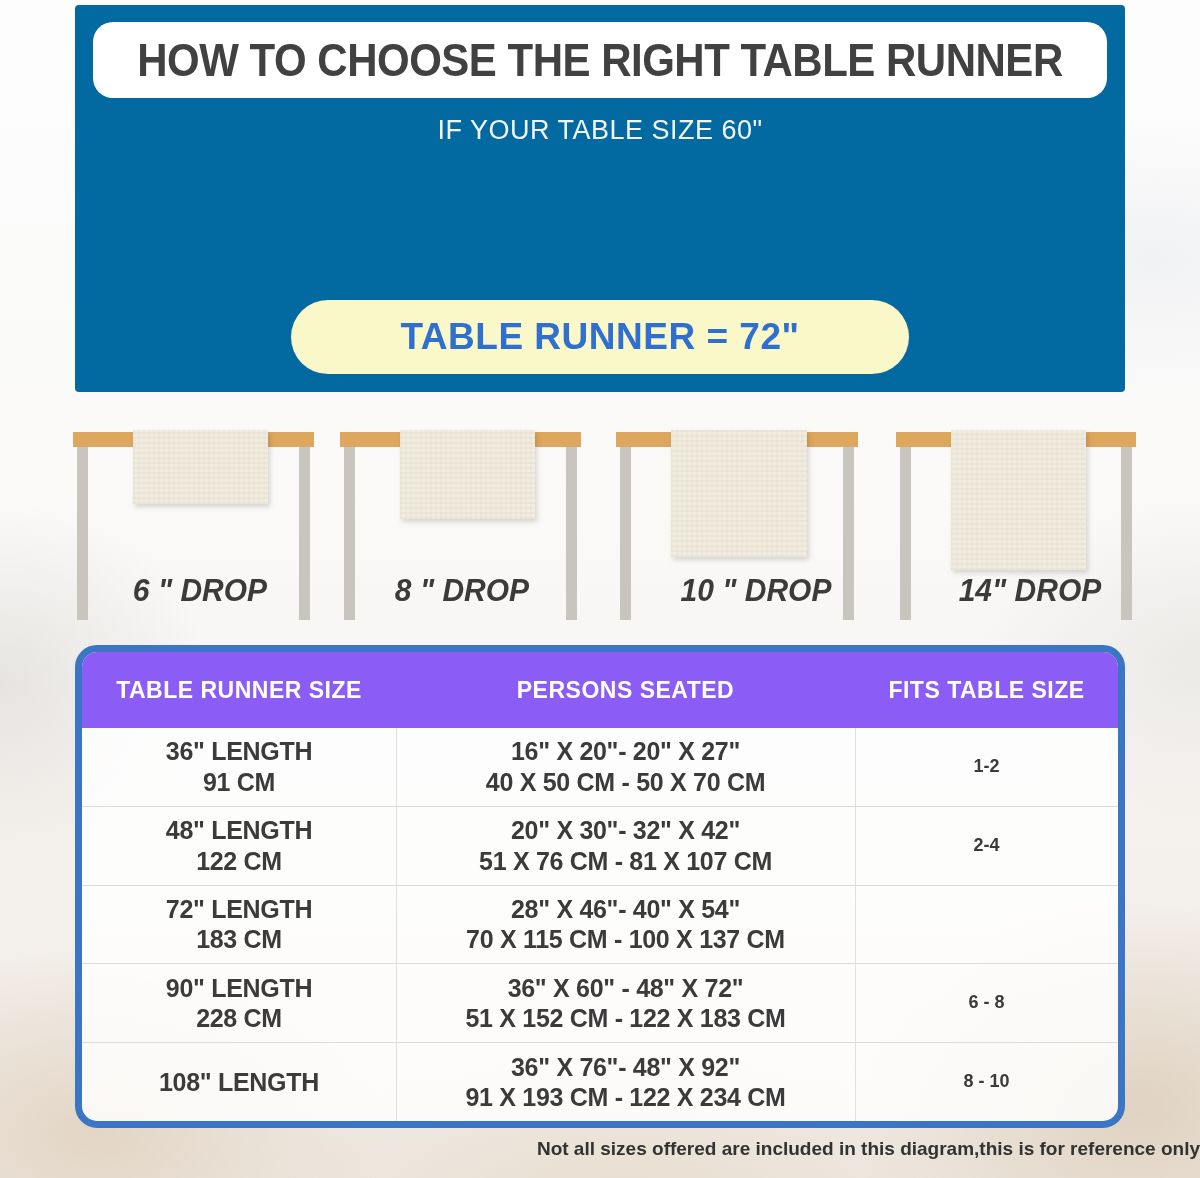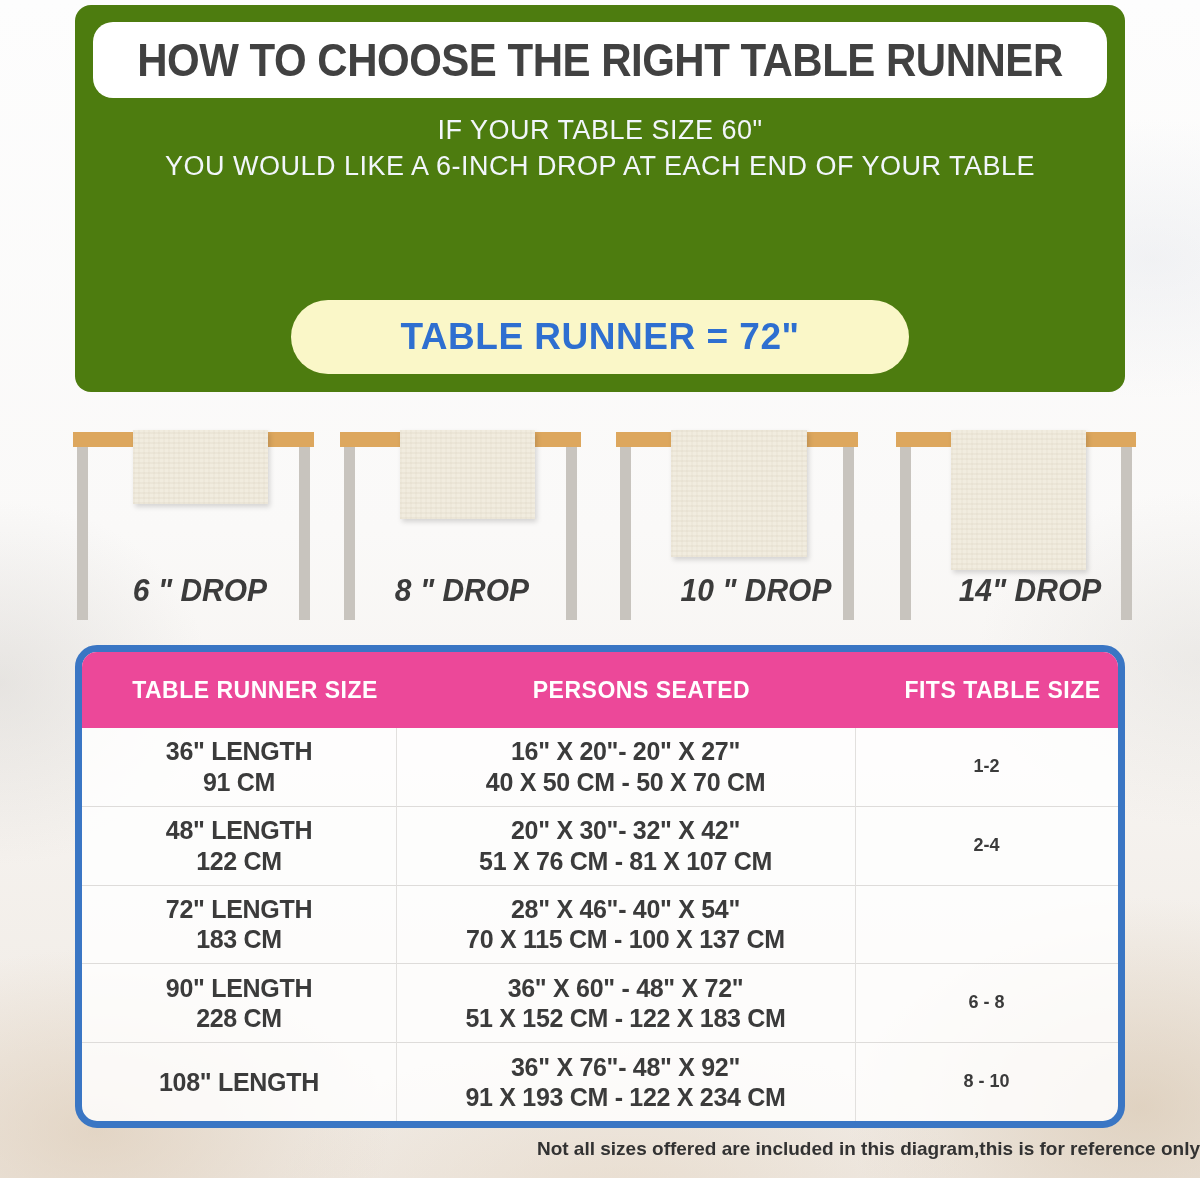--- a/index.html
+++ b/index.html
@@ -14,21 +14,21 @@
       radial-gradient(ellipse 300px 260px at 0% 58%, rgba(205,202,198,.4), transparent 70%),
       radial-gradient(ellipse 320px 240px at 100% 56%, rgba(214,212,208,.35), transparent 70%),
       radial-gradient(ellipse 360px 200px at 96% 22%, rgba(216,220,228,.3), transparent 70%),
       linear-gradient(180deg,#fdfdfd 0%,#faf9f8 45%,#efe9e2 100%);
   }
   .stage{position:absolute;inset:0;}
 
   
   .banner{
     position:absolute;left:75px;top:5px;width:1050px;height:387px;
-    background:#4d7c0f;border-radius:16px;box-sizing:border-box;
+    background:#0369a1;border-radius:4px;box-sizing:border-box;
   }
   .title-box{
     position:absolute;left:18px;top:17px;right:18px;height:76px;
     background:#ffffff;border-radius:20px;
     display:flex;align-items:center;justify-content:center;
   }
   .title-box .t{
     font-size:42px;font-weight:700;color:#414141;letter-spacing:-.5px;
     transform:scaleY(1.12);white-space:nowrap;
   }
@@ -77,22 +77,22 @@
     color:#3b3b3b;letter-spacing:0;transform:scaleY(1.05);
   }
 
   
   .chart{
     position:absolute;left:75px;top:645px;width:1050px;height:483px;
     border:7px solid #3a76c4;border-radius:22px;box-sizing:border-box;
     overflow:hidden;background:rgba(255,255,255,.82);
   }
   .chart-header{
-    height:76px;background:#ec4899;
-    display:grid;grid-template-columns:314px 459px 263px;align-items:center;padding-left:16px;
+    height:76px;background:#8b5cf6;
+    display:grid;grid-template-columns:314px 459px 263px;align-items:center;
   }
   .chart-header .h{
     text-align:center;color:#ffffff;font-weight:700;font-size:23px;letter-spacing:.5px;
   }
   .chart-body{position:relative;height:393px;display:flex;flex-direction:column;}
   .vline{position:absolute;top:0;bottom:0;width:1px;background:#e2e0de;z-index:2;}
   .vline.v1{left:314px;} .vline.v2{left:773px;}
   .row{
     flex:1;display:grid;grid-template-columns:314px 459px 263px;align-items:center;
   }
@@ -109,21 +109,20 @@
 </head>
 <body>
 
 <div class="stage">
 
   <div class="banner">
     <div class="title-box">
       <div class="t">HOW TO CHOOSE THE RIGHT TABLE RUNNER</div>
     </div>
     <div class="sub1">IF YOUR TABLE SIZE 60"</div>
-    <div class="sub2">YOU WOULD LIKE A 6-INCH DROP AT EACH END OF YOUR TABLE</div>
 
 
     <div class="result-pill">TABLE RUNNER = 72"</div>
   </div>
 
   <div class="fig" style="left:73px;width:241px;">
     <div class="top"></div>
     <div class="leg l"></div>
     <div class="leg r"></div>
     <div class="runner" style="left:60px;width:135px;height:74px;"></div>

